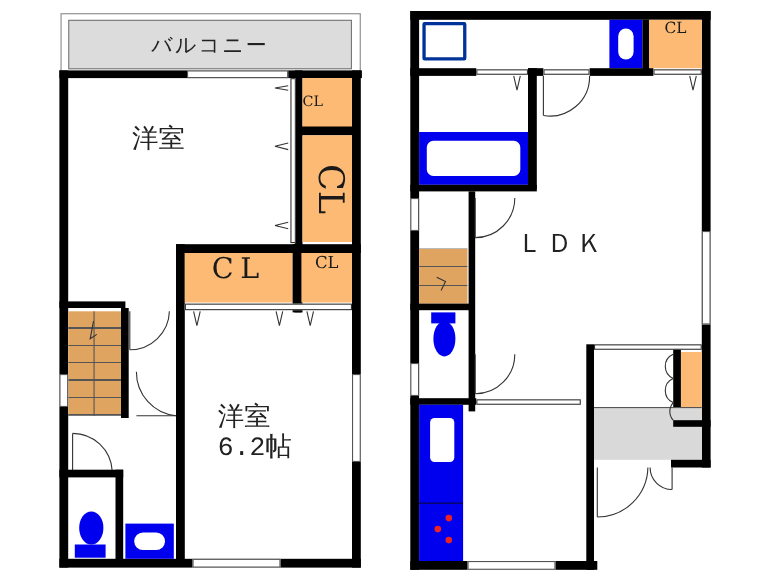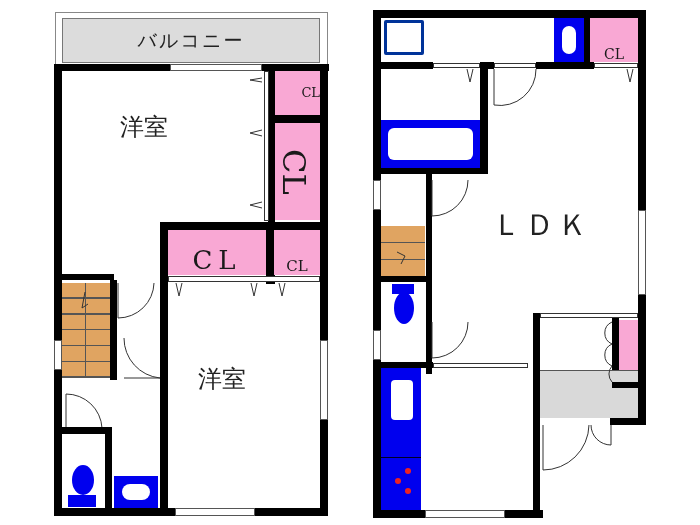--- a/index.html
+++ b/index.html
@@ -1,19 +1,19 @@
 <!DOCTYPE html>
 <html><head>
 <meta charset="utf-8">
 <style>
   html, body { margin:0; padding:0; background:#fff; }
   body { width:700px; height:525px; position:relative; overflow:hidden; font-family:"DejaVu Serif","Liberation Serif",serif; }
   .abs { position:absolute; box-sizing:border-box; }
   .wall { position:absolute; background:#000; }
-  .cl { position:absolute; background:#f9a8d4; display:flex; align-items:flex-end; justify-content:center; color:#1a1a1a; box-sizing:border-box; }
+  .cl { position:absolute; background:#fdba74; display:flex; align-items:flex-start; justify-content:center; color:#1a1a1a; box-sizing:border-box; }
   .blue { position:absolute; background:#0000ee; box-sizing:border-box; }
   .label { position:absolute; color:#222; text-align:left; line-height:1.15; font-family:Liberation Mono, monospace; }
   .stair { position:absolute; background:#e0a461; box-sizing:border-box; }
   .win { position:absolute; background:#fff; border:1px solid #555; box-sizing:border-box; }
   svg { position:absolute; overflow:visible; }
 </style>
 </head>
 <body>
 
 <div class="abs" style="left:0;top:0;width:340px;height:452px;">
@@ -70,20 +70,21 @@
   <svg width="40" height="40" style="left:80px;top:290px;">
       <polyline points="5,2 2,18 8,14" fill="none" stroke="#333"></polyline>
     </svg>
 
   <div class="label" style="left:120px;top:115px;width:100px;font-size:24px;">
     <div>洋室</div>
   </div>
 
   <div class="label" style="left:198px;top:367px;width:100px;font-size:24px;">
     <div>洋室</div>
+    <div>6.2帖</div>
   </div>
   <div class="win" style="left:320px;top:340px;width:8px;height:80px;"></div>
   <div class="win" style="left:175px;top:508px;width:80px;height:8px;"></div>
 
   <svg width="340" height="525" style="left:0;top:0;">
     <line x1="118" y1="283" x2="118" y2="318" stroke="#333"></line>
     <path d="M118,318 A36,36 0 0,0 154,283" fill="none" stroke="#333"></path>
     <line x1="160" y1="378" x2="124" y2="378" stroke="#333"></line>
     <path d="M124,338 A40,40 0 0,0 160,378" fill="none" stroke="#333"></path>
     <line x1="66" y1="394" x2="66" y2="428" stroke="#333"></line>
@@ -153,21 +154,21 @@
   <div class="win" style="left:425px;top:510px;width:80px;height:8px;"></div>
 
   <div class="wall" style="left:533px;top:313px;width:7px;height:205px;"></div>
   <div class="abs" style="left:540px;top:313px;width:98px;height:5px;background:#fff;border:1px solid #333;"></div>
   <div class="cl" style="left:619px;top:320px;width:19px;height:62px;"></div>
   <div class="wall" style="left:612px;top:318px;width:7px;height:70px;"></div>
   <div class="abs" style="left:540px;top:370px;width:98px;height:48px;background:#d9d9d9;border-top:1px solid #555;"></div>
   <div class="wall" style="left:612px;top:382px;width:34px;height:6px;"></div>
   <div class="wall" style="left:610px;top:418px;width:36px;height:7px;"></div>
 
-  <div class="label" style="left:492px;top:210px;width:120px;font-size:30px;">
+  <div class="label" style="left:470px;top:210px;width:120px;font-size:24px;">
     <div style="letter-spacing:3px;">ＬＤＫ</div>
   </div>
   <div class="win" style="left:638px;top:210px;width:8px;height:85px;"></div>
 
   <svg width="700" height="525" style="left:0;top:0;">
     <polyline points="467,69 470,82 473,69" fill="none" stroke="#333"></polyline>
     <polyline points="627,69 630,82 633,69" fill="none" stroke="#333"></polyline>
     <line x1="494" y1="69" x2="494" y2="105" stroke="#333"></line>
     <path d="M494,105 A36,36 0 0,0 536,69" fill="none" stroke="#333"></path>
     <line x1="432" y1="180" x2="432" y2="216" stroke="#333"></line>

